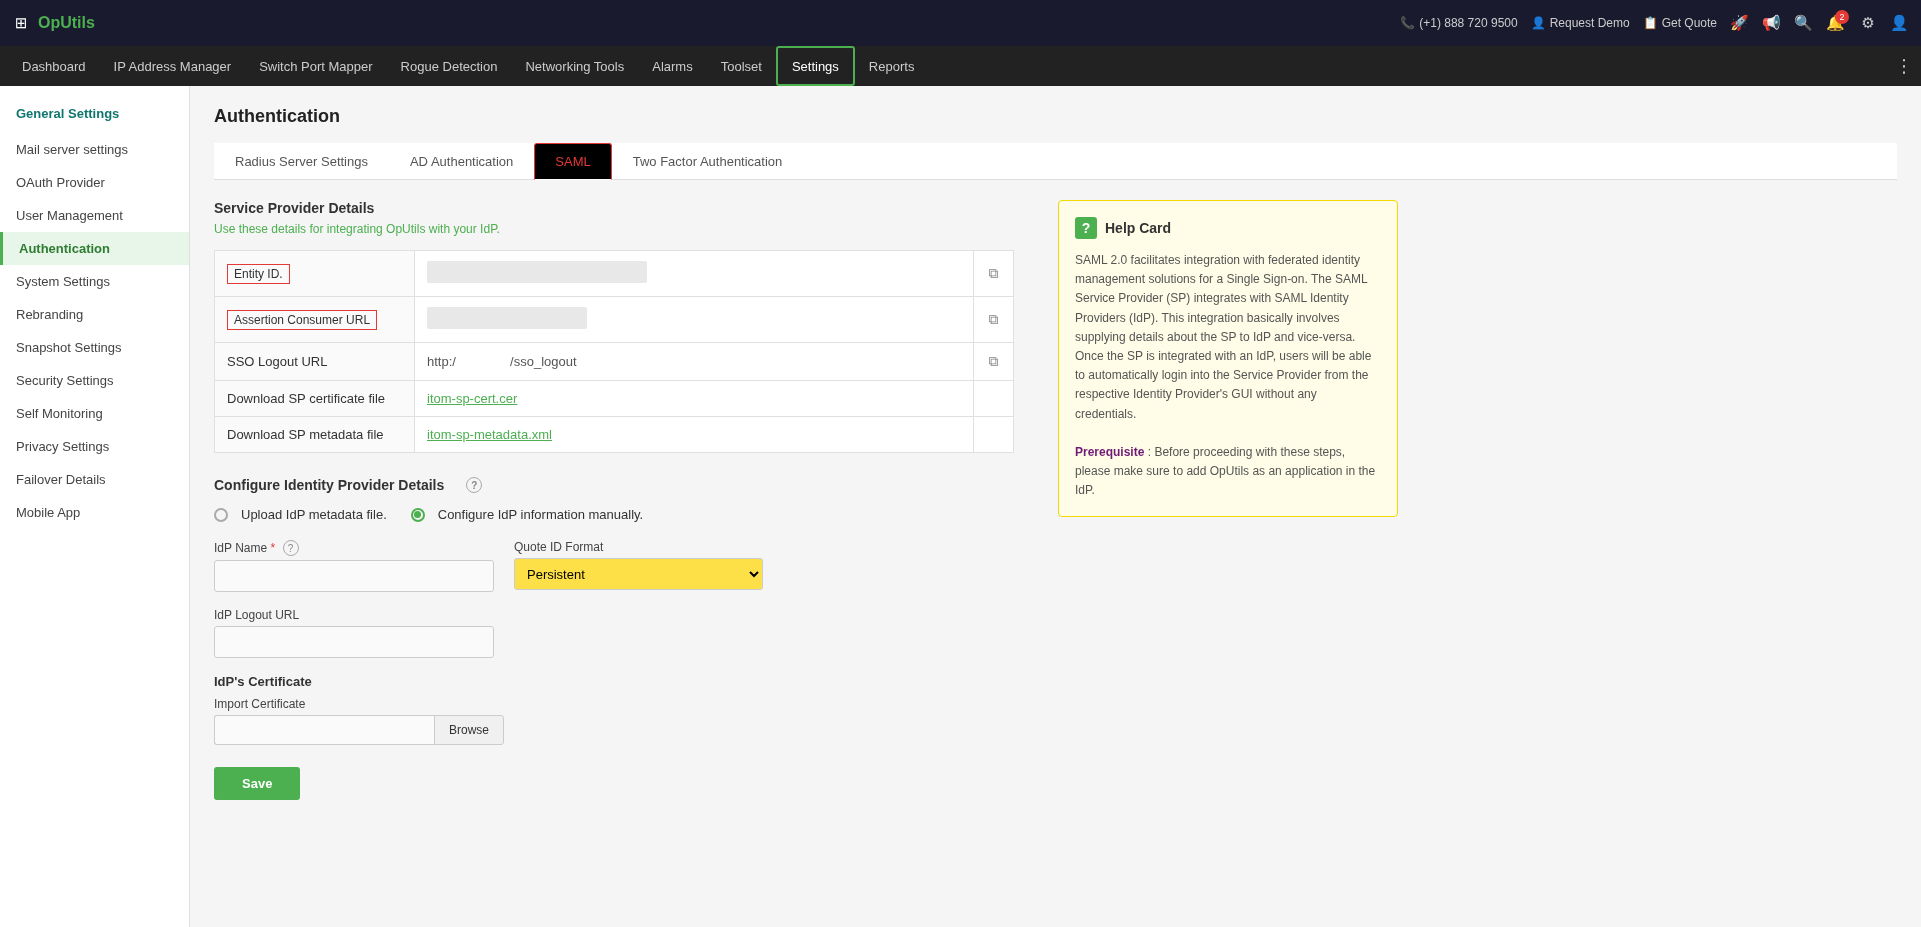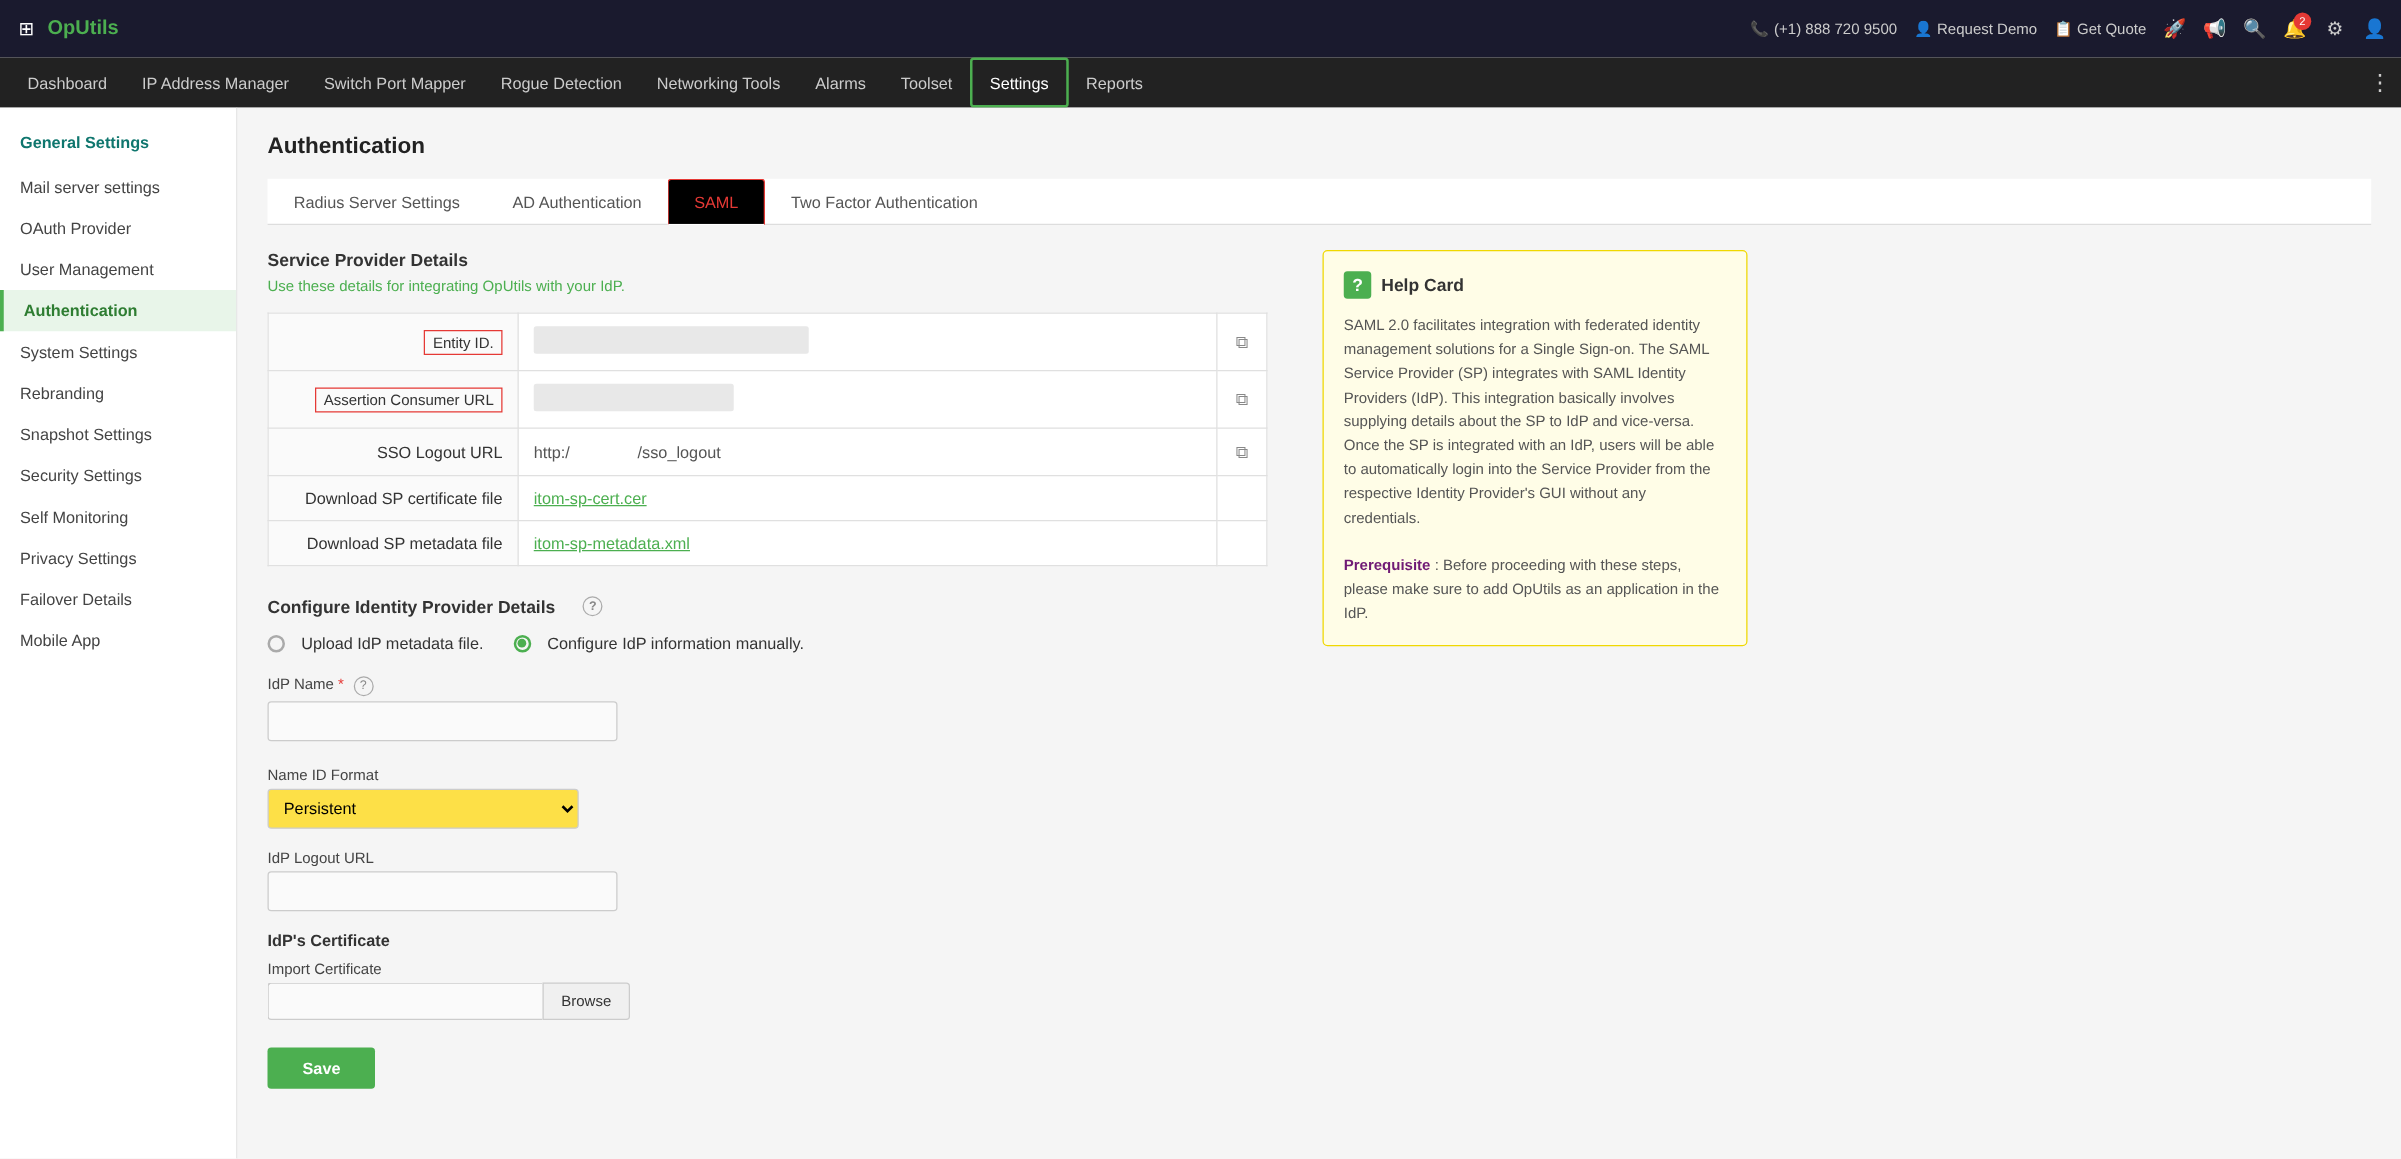--- a/index.html
+++ b/index.html
@@ -139,21 +139,20 @@
       border-collapse: collapse;
       background: #fff;
       margin-bottom: 24px;
     }
     .info-table td {
       padding: 10px 12px;
       border: 1px solid #e0e0e0;
       font-size: 13px;
     }
     .info-table td:first-child {
-      text-align: right;
       width: 200px;
       color: #333;
       font-weight: normal;
       background: #fafafa;
     }
     .info-table td:last-child { width: 40px; text-align: center; }
     .label-box {
       border: 1.5px solid #e53935;
       padding: 2px 6px;
       display: inline-block;
@@ -201,21 +200,20 @@
       display: flex; align-items: center; justify-content: center;
     }
     .radio-circle.selected { border-color: #4caf50; }
     .radio-dot { width: 7px; height: 7px; border-radius: 50%; background: #4caf50; }
 
     
     .form-row {
       display: flex;
       gap: 20px;
       margin-bottom: 16px;
-      flex-direction: column;
     }
     .form-group {
       display: flex;
       flex-direction: column;
       gap: 4px;
     }
     .form-group label {
       font-size: 12px;
       color: #444;
     }
@@ -463,21 +461,21 @@
         <div class="form-row">
           <div class="form-group">
             <label>
               <span>IdP Name</span>
               <span class="required"> *</span>
               <span class="help-question">?</span>
             </label>
             <input type="text" style="">
           </div>
           <div class="form-group">
-            <label>Name ID Format</label>
+            <label>Quote ID Format</label>
             <select>
               <option>Persistent</option>
               <option>Transient</option>
               <option>EmailAddress</option>
               <option>Unspecified</option>
             </select>
           </div>
         </div>
 
         

